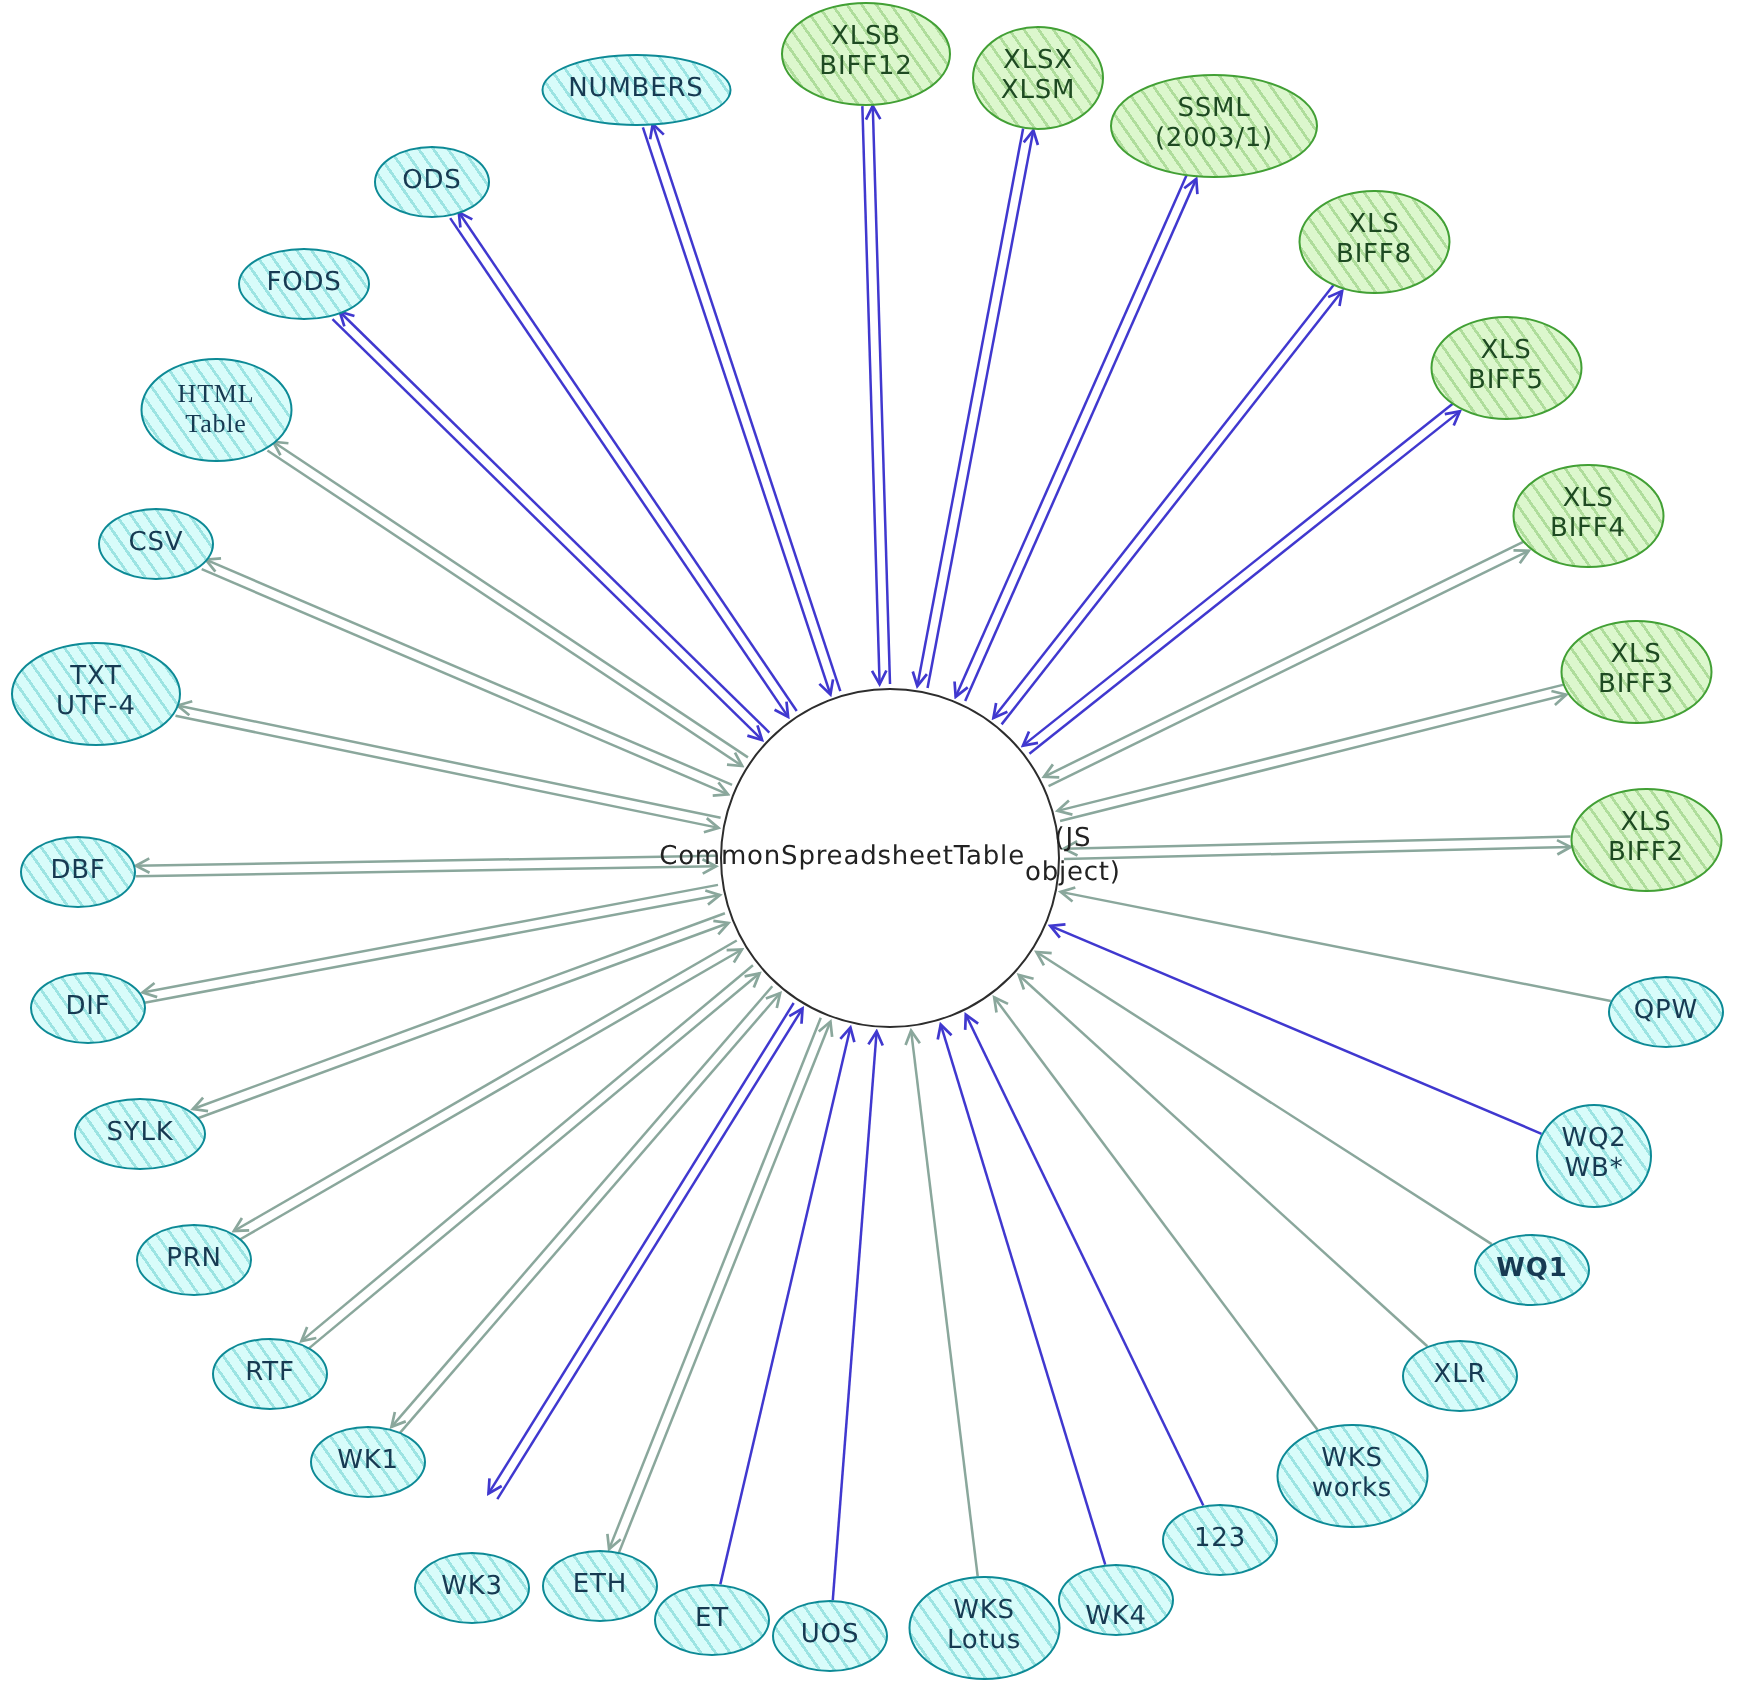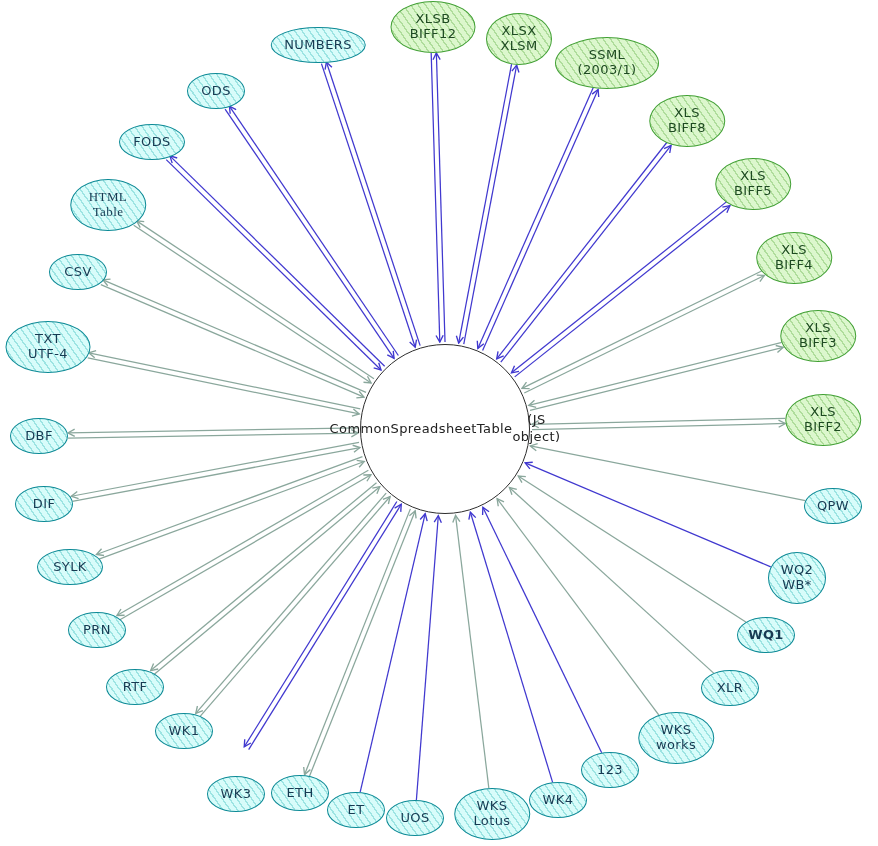--- a/index.html
+++ b/index.html
@@ -172,21 +172,21 @@
       <div class="fmt-node cyan" style="left: 730px; top: 688px; width: 58px; height: 36px;">
         <div class="lbl">XLR</div>
       </div>
       <div class="fmt-node cyan" style="left: 676px; top: 738px; width: 75.5px; height: 52px;">
         <div class="lbl">WKS</div>
         <div class="lbl">works</div>
       </div>
       <div class="fmt-node cyan" style="left: 610px; top: 770px; width: 58px; height: 36px;">
         <div class="lbl">123</div>
       </div>
-      <div class="fmt-node cyan" style="left: 558px; top: 800px; width: 58px; height: 36px;">
+      <div class="fmt-node cyan" style="left: 558px; top: 800px; width: 58px; height: 36px; justify-content: flex-end;">
         <div class="lbl">WK4</div>
       </div>
       <div class="fmt-node cyan" style="left: 492px; top: 814px; width: 75.5px; height: 52px;">
         <div class="lbl">WKS</div>
         <div class="lbl">Lotus</div>
       </div>
       <div class="fmt-node cyan" style="left: 415px; top: 818px; width: 58px; height: 36px;">
         <div class="lbl">UOS</div>
       </div>
       <div class="fmt-node cyan" style="left: 356px; top: 810px; width: 58px; height: 36px;">

